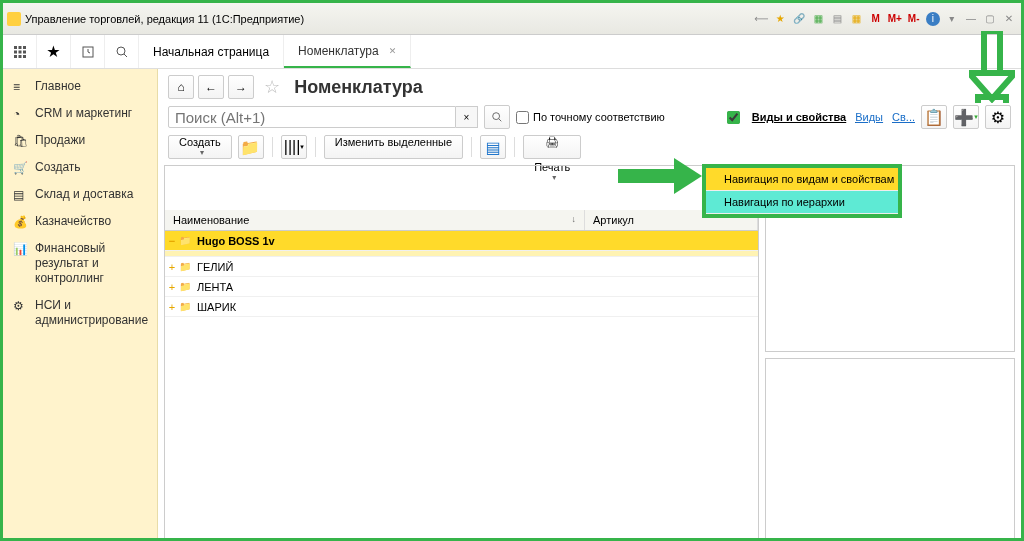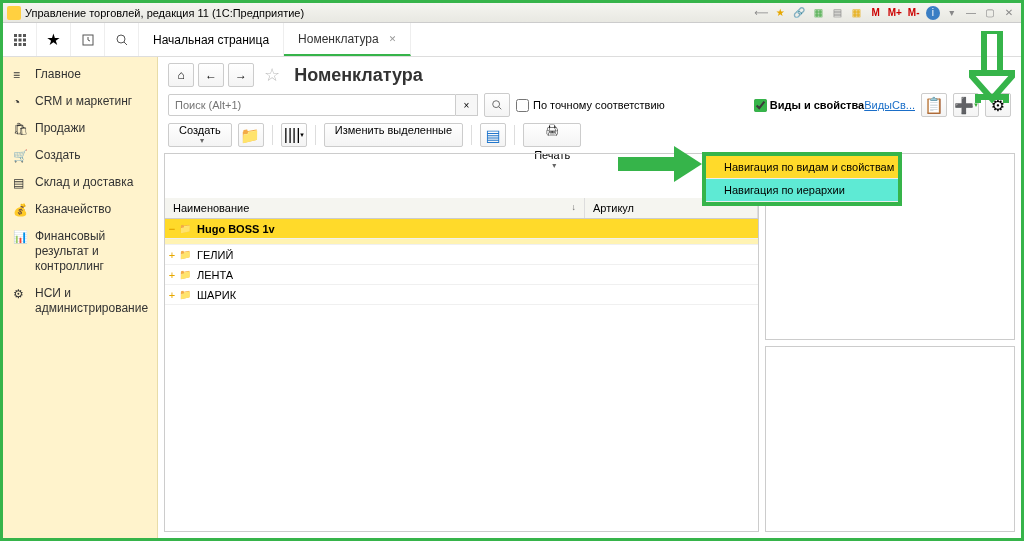--- a/index.html
+++ b/index.html
@@ -1,17 +1,17 @@
 <!DOCTYPE html>
 <html><head>
 <meta charset="utf-8">
 <style>
   * { box-sizing: border-box; font-family: Arial, sans-serif; }
   body { margin: 0; padding: 0; width: 1024px; height: 541px; border: 3px solid #36b44a; background: #fff; overflow: hidden; position: relative; }
-  .titlebar { height: 20px; background: linear-gradient(#f5f5f0,#e8e8e2); display: flex; align-items: center; font-size: 11px; padding: 0 4px; border-bottom: 1px solid #ccc; }
+  .titlebar { height: 32px; background: linear-gradient(#f5f5f0,#e8e8e2); display: flex; align-items: center; font-size: 11px; padding: 0 4px; border-bottom: 1px solid #ccc; }
   .titlebar .app-icon { width: 14px; height: 14px; background: #ffd040; border-radius: 2px; margin-right: 4px; }
   .titlebar .spacer { flex: 1; }
   .titlebar .sysicons span { display:inline-block; width:14px; height:14px; margin:0 1px; font-size:10px; text-align:center; line-height:14px; cursor:default; }
   .sysicons .m { color:#c00; font-weight:bold; }
   .sysicons .mplus { color:#c00; font-weight:bold; }
   .sysicons .mminus { color:#c00; font-weight:bold; }
   .sysicons .info { background:#3a7ec4; color:#fff; border-radius:50%; }
   .sysicons .misc { color:#888; }
   .sysicons .ylw { color:#e6a700; }
   .sysicons .grn { color:#4a4; }
@@ -25,26 +25,26 @@
   .sidebar { width:155px; background:#fff3cc; border-right:1px solid #e8dca8; padding:4px 0; overflow:hidden; }
   .side-item { display:flex; align-items:flex-start; gap:8px; padding:6px 10px; font-size:12px; color:#333; cursor:pointer; line-height:1.25; }
   .side-item .ic { width:14px; height:14px; flex:0 0 14px; margin-top:1px; }
   .main { flex:1; display:flex; flex-direction:column; background:#fff; position:relative; }
   .header-row { display:flex; align-items:center; gap:4px; padding:6px 10px; }
   .btn-sm { width:26px; height:24px; border:1px solid #ccc; background:linear-gradient(#fff,#f4f4f4); border-radius:2px; display:flex; align-items:center; justify-content:center; cursor:pointer; font-size:12px; }
   .star-icon { font-size:18px; color:#bbb; margin:0 6px; cursor:pointer; }
   .page-title { font-size:18px; font-weight:bold; color:#333; margin-left:4px; }
   .toolbar-row { display:flex; align-items:center; gap:6px; padding:0 10px 6px; }
   .search-box { flex:0 0 310px; display:flex; }
-  .search-box input { flex:1; border:1px solid #ccc; border-radius:2px 0 0 2px; padding:3px 6px; font-size:11px; height:22px; }
+  .search-box input { flex:1; border:1px solid #ccc; border-radius:2px 0 0 2px; padding:3px 6px; font-size:15px; height:22px; }
   .search-box .clear { width:22px; border:1px solid #ccc; border-left:none; background:#f7f7f7; font-size:10px; display:flex; align-items:center; justify-content:center; cursor:pointer; }
   .btn-icon { width:26px; height:24px; border:1px solid #ccc; background:linear-gradient(#fff,#f4f4f4); border-radius:2px; display:flex; align-items:center; justify-content:center; cursor:pointer; }
   .chk { display:flex; align-items:center; gap:4px; font-size:11px; }
   .chk input { margin:0; }
-  .types-chk { display:flex; align-items:center; gap:0; font-size:11px; }
+  .types-chk { display:flex; align-items:center; gap:9px; font-size:11px;text-decoration:underline; }
   .link { color:#1a6ec8; text-decoration:underline; cursor:pointer; font-size:11px; }
   .action-row { display:flex; align-items:center; gap:6px; padding:0 10px 6px; }
   .btn { height:24px; border:1px solid #ccc; background:linear-gradient(#fff,#f4f4f4); border-radius:2px; padding:0 10px; font-size:11px; display:flex; align-items:center; cursor:pointer;flex-direction:column; }
   .btn .drop { margin-left:4px; font-size:8px; color:#666; }
   .sep { width:1px; height:20px; background:#ddd; margin:0 2px; }
   .grid-area { flex:1; display:flex; gap:6px; padding:0 6px 6px; overflow:hidden; }
   .grid-left { flex:1; display:flex; flex-direction:column; border:1px solid #ccc; }
   .grid-right { width:250px; display:flex; flex-direction:column; gap:6px; }
   .right-pane { flex:1; border:1px solid #ccc; background:#fff; }
   .grid-head { display:flex; background:#f5f5f0; border-bottom:1px solid #ccc;margin-top:44px; }

